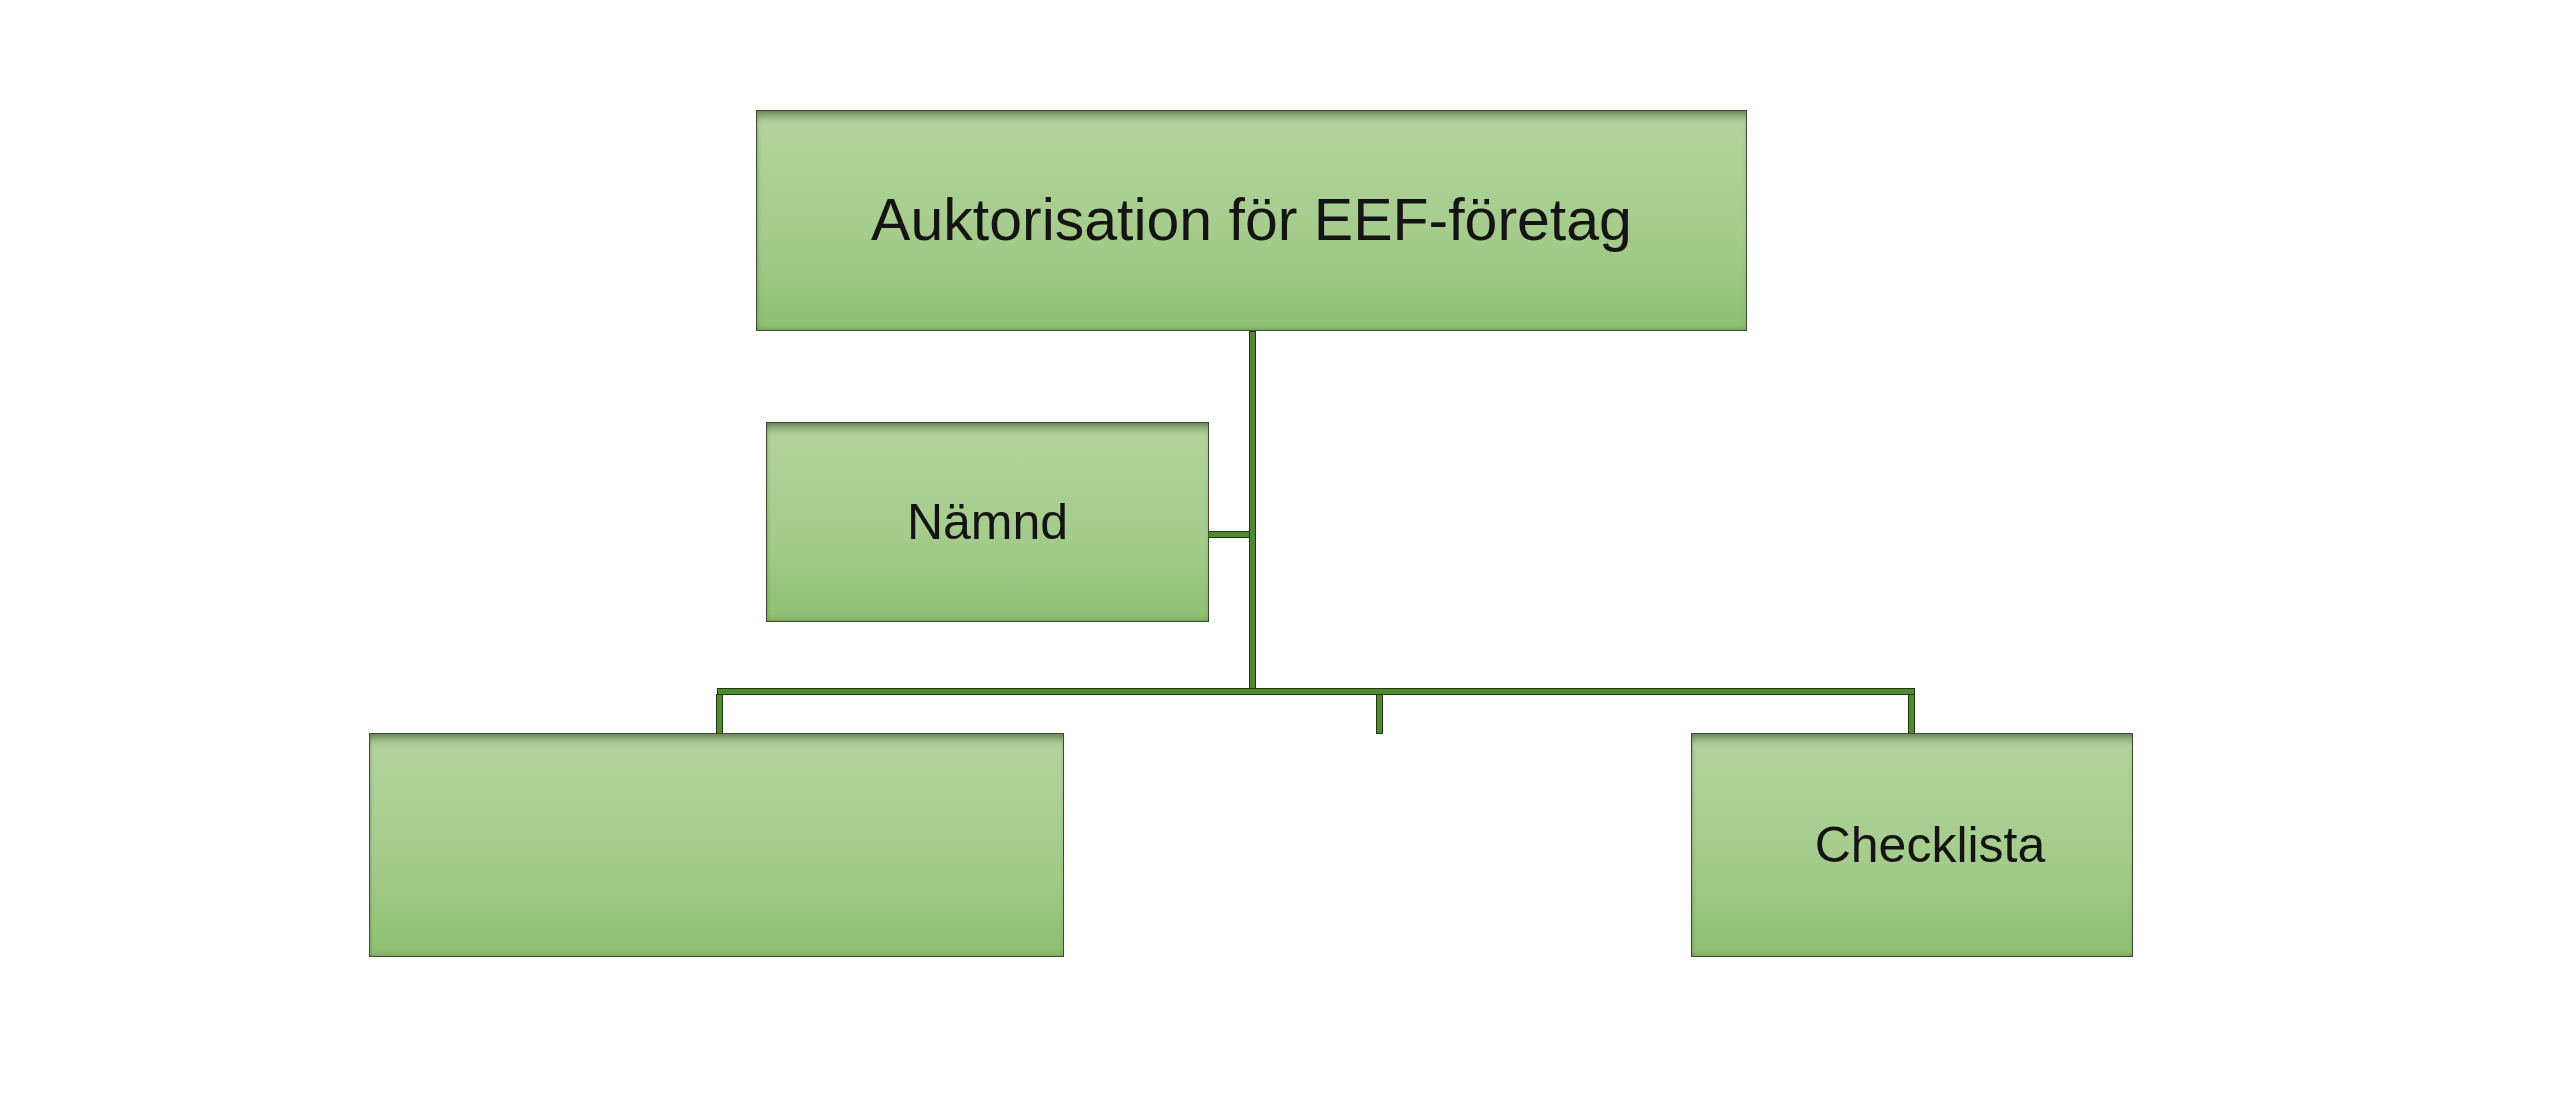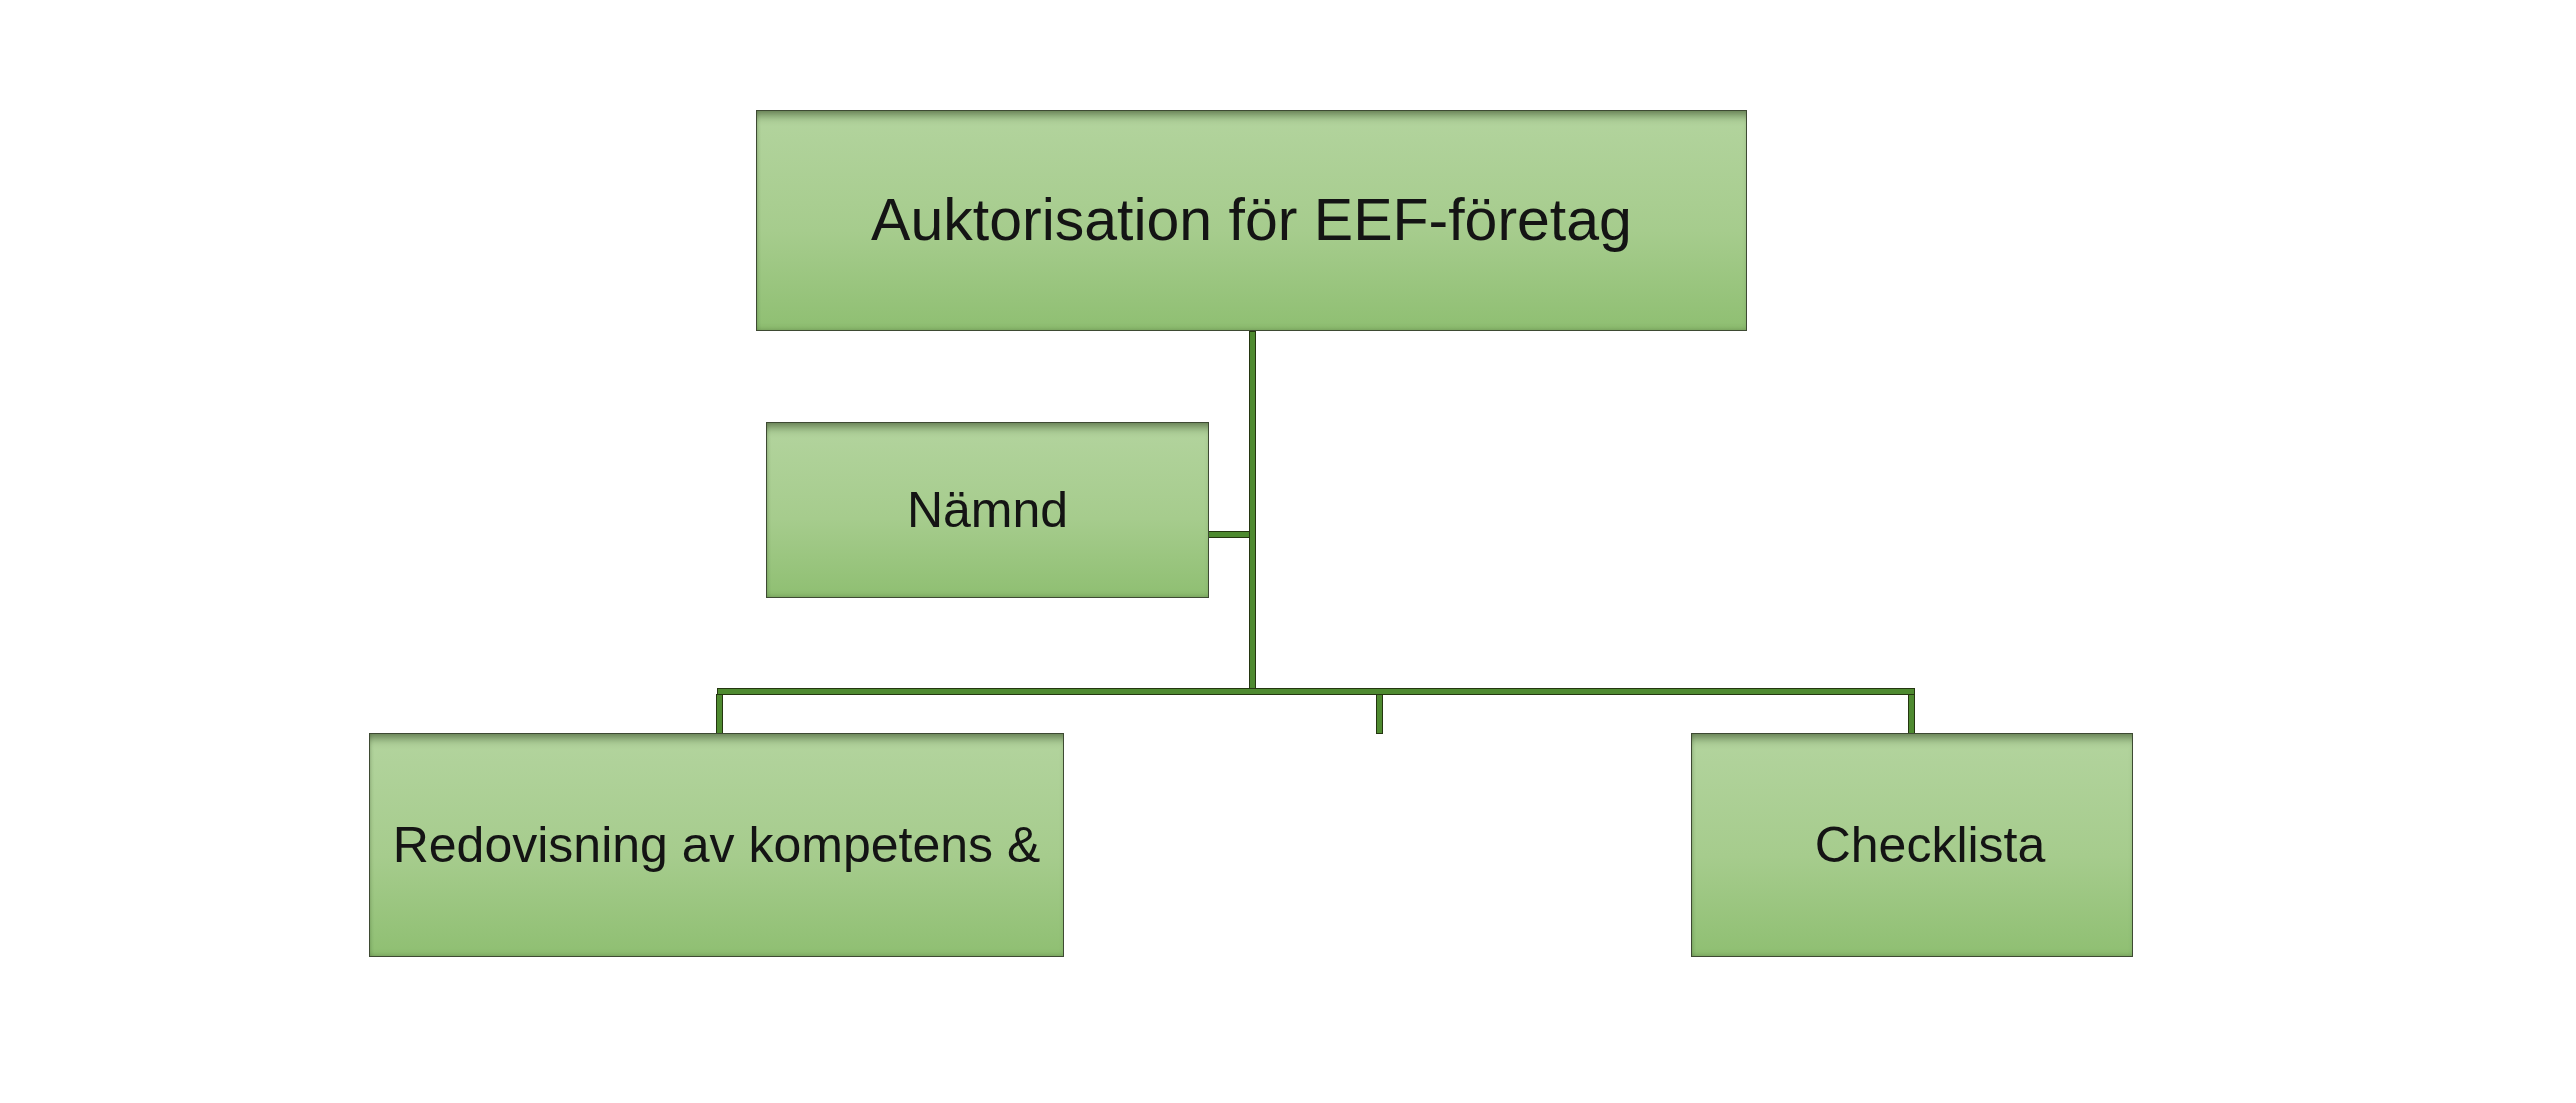--- a/index.html
+++ b/index.html
@@ -32,21 +32,21 @@
       var(--fill-bottom, #8fbf72) 100%);
     border: 1.6px solid var(--box-border, #3e4a33);
     box-shadow:
       inset 0 11px 9.3px -7px rgba(30, 50, 15, 0.55),
       inset 2.3px 0 4.7px -3.1px rgba(30, 50, 15, 0.35),
       inset 0 -5.5px 6.2px -5.5px rgba(30, 50, 15, 0.28);
   }
   .node .line { display: block; }
 
   .node-root  { left: 756px;  top: 110px; width: 991px; height: 221px; font-size: 59px; line-height: 1.2; }
-  .node-side  { left: 766px;  top: 422px; width: 443px;  height: 176px; font-size: 50px; line-height: 1.22; }
+  .node-side  { left: 766px;  top: 422px; width: 443px;  height: 200px; font-size: 50px; line-height: 1.22; }
   .node-c1    { left: 369px;  top: 733px; width: 695px;  height: 224px; font-size: 50px; line-height: 1.22; }
   .node-c2    { left: 1160px; top: 733px; width: 442px;  height: 224px; font-size: 50px; line-height: 1.22; }
   .node-c3    { left: 1691px; top: 733px; width: 442px;  height: 224px; font-size: 50px; line-height: 1.22; padding-left: 36px; }
 
   
   .connector {
     position: absolute;
     box-sizing: border-box;
     background: var(--connector-fill, #4e8a30);
     border: 1.2px solid var(--connector-outline, #243610);
@@ -72,21 +72,20 @@
 
   <div class="node node-root">
     <span class="line">Auktorisation för EEF-företag</span>
   </div>
 
   <div class="node node-side">
     <span class="line">Nämnd</span>
   </div>
 
   <div class="node node-c1">
-    <span class="line">Redovisning av kompetens &amp;</span>
   </div>
 
 
   <div class="node node-c3">
     <span class="line">Checklista</span>
   </div>
 
 </div>
 
 

